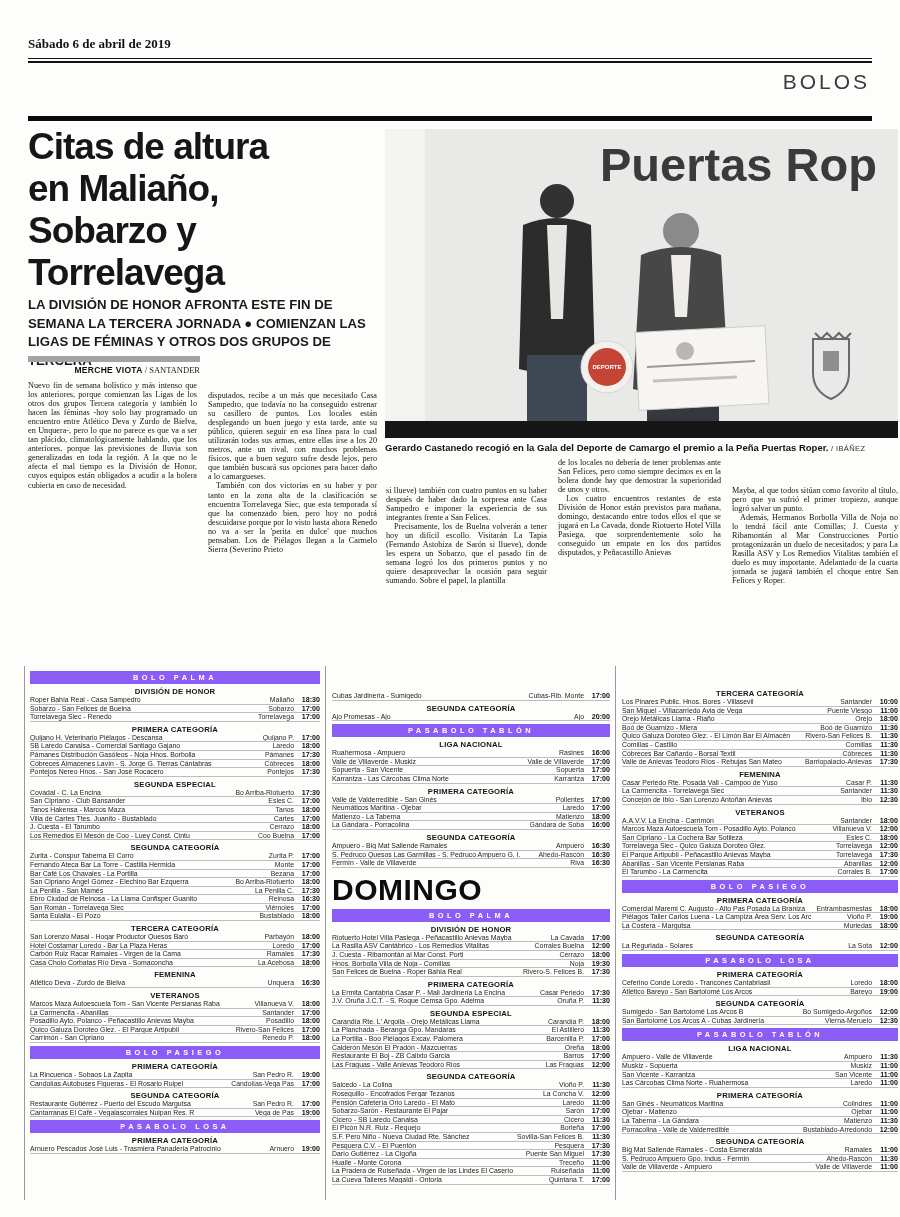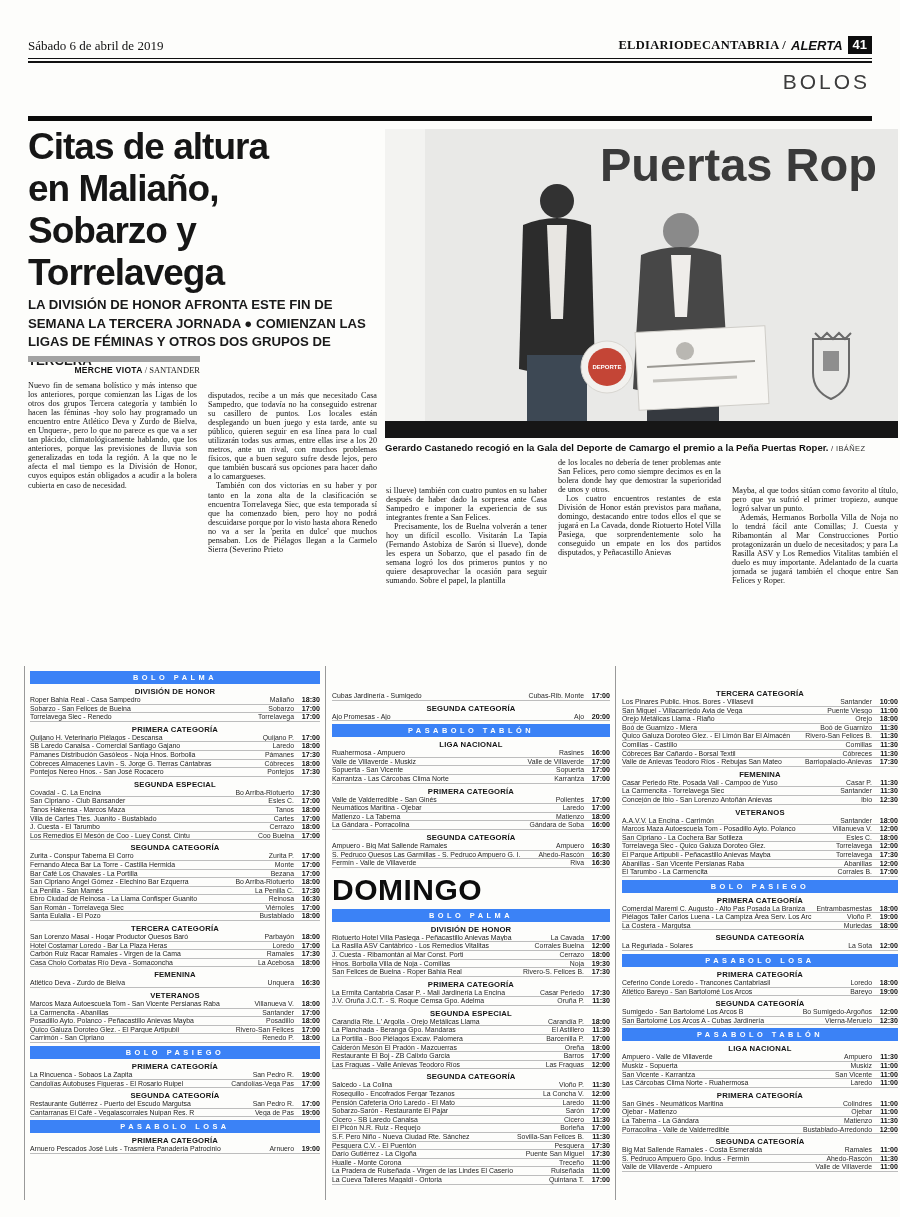--- a/index.html
+++ b/index.html
@@ -1,20 +1,20 @@
 <!DOCTYPE html>
 <html><head>
 <meta charset="utf-8">
 <style>
   html,body{margin:0;padding:0;background:#777;}
   .page{position:relative;width:900px;height:1217px;background:#fdfdfb;margin:0 auto;overflow:hidden;
         font-family:"Liberation Serif",serif;color:#111;}
   
   .mh-row{position:absolute;left:28px;right:28px;top:36px;display:flex;justify-content:space-between;align-items:flex-end;}
-  .mh-date{font-size:13px;font-weight:400;}
+  .mh-date{font-size:13px;font-weight:700;}
   .mh-right{display:flex;align-items:center;gap:5px;}
   .mh-paper{font-size:12.5px;font-weight:700;letter-spacing:.3px;}
   .mh-alt{font-size:13px;font-weight:900;font-family:"Liberation Sans",sans-serif;font-style:italic;}
   .mh-pagenum{background:#0d0d0d;color:#fff;font-family:"Liberation Sans",sans-serif;font-weight:700;
               font-size:13px;padding:1px 5px;line-height:16px;}
   .rule-a{position:absolute;left:28px;right:28px;top:58px;border-top:1px solid #111;}
   .rule-b{position:absolute;left:28px;right:28px;top:61px;border-top:2px solid #111;}
   .section-row{position:absolute;right:30px;top:70px;display:flex;align-items:flex-start;gap:20px;}
   .kicker{font-family:"Liberation Sans",sans-serif;font-size:21px;letter-spacing:3px;color:#3c3c3c;}
   .section{font-family:"Liberation Sans",sans-serif;font-size:31px;font-weight:900;letter-spacing:-.5px;color:#0c0c0c;position:relative;}
@@ -43,43 +43,38 @@
   .caption{position:absolute;left:385px;top:442px;width:513px;font-family:"Liberation Sans",sans-serif;
            font-size:9.5px;font-weight:700;color:#111;}
   .caption .credit{font-weight:400;font-size:7.5px;color:#333;letter-spacing:.4px;}
   
   .fx-col{position:absolute;font-family:"Liberation Sans",sans-serif;color:#161616;}
   #fxA{left:30px;top:668px;width:290px;}
   #fxB{left:332px;top:692px;width:278px;}
   #fxC{left:622px;top:686px;width:276px;}
   .fx-day{font-size:30px;font-weight:900;letter-spacing:.5px;line-height:30px;margin:0 0 4px 0;color:#0d0d0d;}
   .fx-day.mid{margin-top:7px;}
-  .fx-bar{background:#3b82f6;color:#fff;text-align:center;font-size:7.4px;font-weight:700;letter-spacing:3.5px;
+  .fx-bar{background:#8b5cf6;color:#fff;text-align:center;font-size:7.4px;font-weight:700;letter-spacing:3.5px;
           height:13px;line-height:13.5px;margin:3px 0;}
   .fx-cat{font-size:7.7px;font-weight:800;letter-spacing:.2px;line-height:9px;margin:3px 0 0 0;text-align:center;}
   .fx-row{display:flex;align-items:baseline;height:8.6px;box-sizing:border-box;border-bottom:1px solid #bdbdbd;
           font-size:6.9px;line-height:7.4px;overflow:hidden;white-space:nowrap;}
   .fx-teams{flex:1;overflow:hidden;color:#1c1c1c;}
   .fx-venue{margin-left:4px;color:#2a2a2a;}
   .fx-time{margin-left:5px;min-width:21px;text-align:right;font-weight:800;font-size:7.1px;color:#0d0d0d;}
   .gutter{position:absolute;width:0;border-left:1px solid #999;top:666px;height:534px;}
   #gut0{left:24px;} #gut1{left:325px;} #gut2{left:615px;}
 </style>
 </head>
 <body>
 
 <div class="page">
 
   <div class="mh-row">
     <span class="mh-date">Sábado 6 de abril de 2019</span>
-    <span class="mh-right">
-      <span class="mh-paper">ELDIARIODECANTABRIA /</span>
-      <span class="mh-alt">ALERTA</span>
-      <span class="mh-pagenum">41</span>
-    </span>
   </div>
   <div class="rule-a"></div>
   <div class="rule-b"></div>
 
   <div class="section-row">
     <span class="kicker">BOLOS</span>
   </div>
   <div class="rule-thick"></div>
 
   <h1 class="headline" style="margin:0;">Citas de altura

